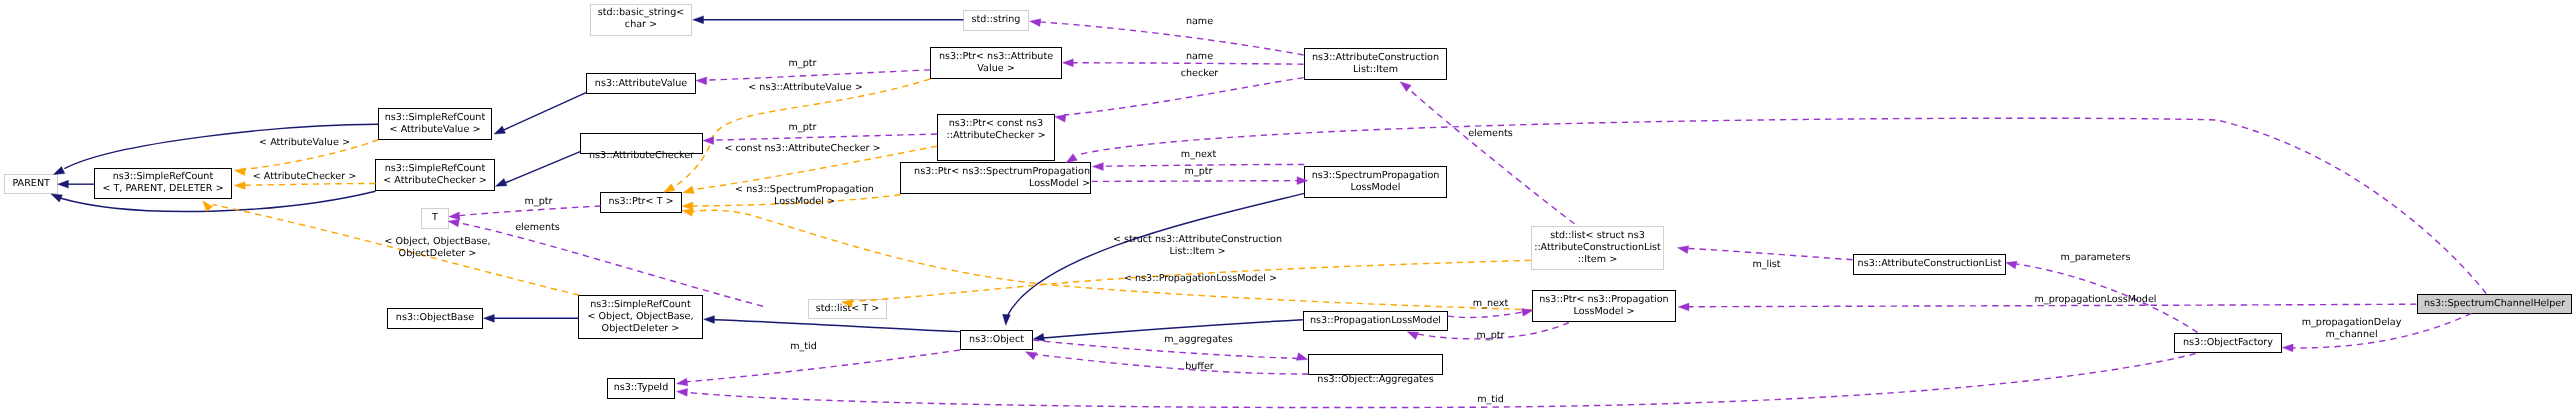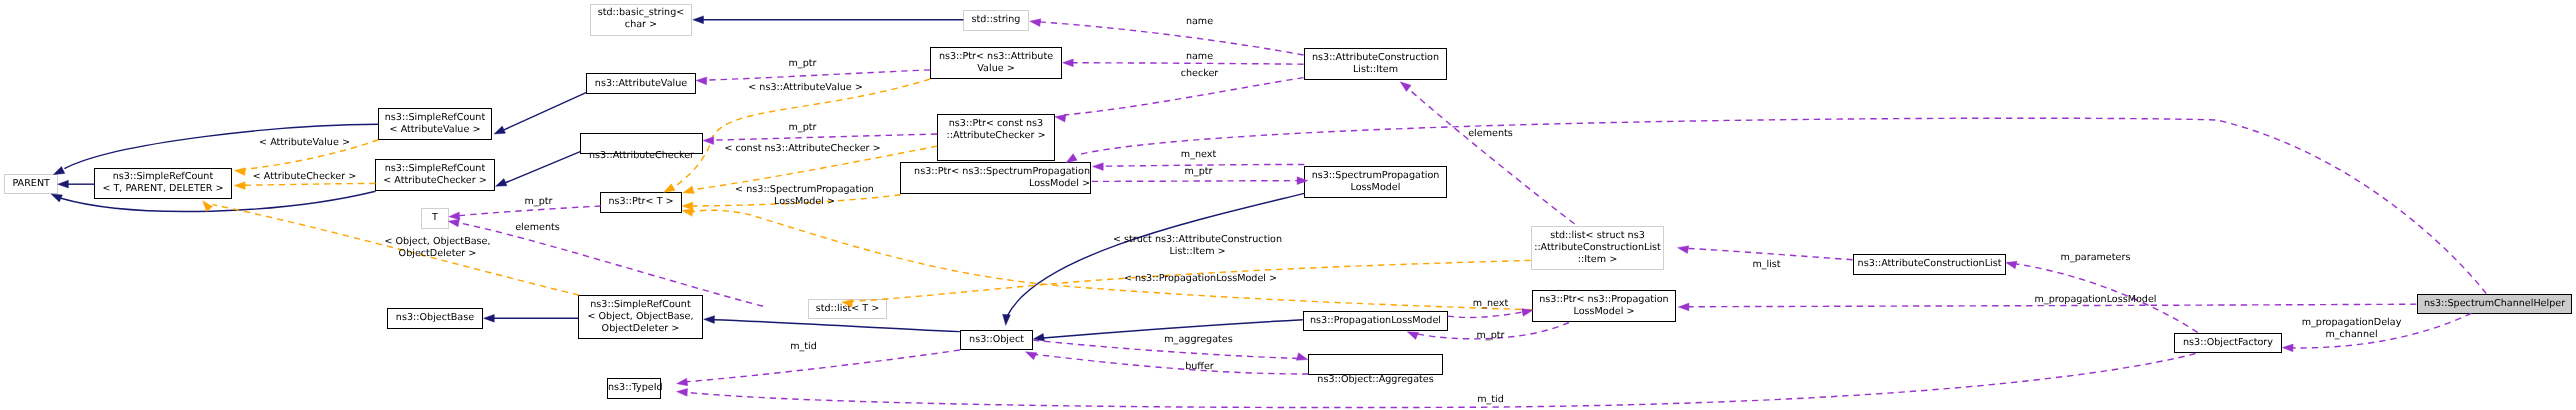--- a/index.html
+++ b/index.html
@@ -166,15 +166,15 @@
 ObjectDeleter &gt;</span></div>
     <div class="node gray" style="left: 763px; top: 299px; width: 79px; height: 20px; margin-left: 45px;"><span style="top: 2.5px;">std::list&lt; T &gt;</span></div>
     <div class="node black" style="left: 387px; top: 308px; width: 96px; height: 20.5px;"><span style="top: 2.8px;">ns3::ObjectBase</span></div>
     <div class="node black" style="left: 1532px; top: 290px; width: 144px; height: 32px;"><span style="top: 3.1px;">ns3::Ptr&lt; ns3::Propagation
 LossModel &gt;</span></div>
     <div class="node black" style="left: 1303px; top: 311px; width: 145px; height: 20px;"><span style="top: 2.5px;">ns3::PropagationLossModel</span></div>
     <div class="node black" style="left: 960px; top: 330px; width: 73px; height: 20px;"><span style="top: 2.5px;">ns3::Object</span></div>
     <div class="node black" style="left: 1308px; top: 354px; width: 135px; height: 20.5px;"><span style="top: 19px;">ns3::Object::Aggregates</span></div>
     <div class="node black" style="left: 2174px; top: 333px; width: 108px; height: 20px;"><span style="top: 2.5px;">ns3::ObjectFactory</span></div>
     <div class="node filled" style="left: 2417px; top: 294px; width: 155px; height: 20px;"><span style="top: 2.5px;">ns3::SpectrumChannelHelper</span></div>
-    <div class="node black" style="left: 607px; top: 378px; width: 54px; height: 20.5px;"><span style="top: 2.8px;">ns3::TypeId</span></div>
+    <div class="node black" style="left: 607px; top: 378px; width: 68px; height: 20.5px;"><span style="top: 2.8px;">ns3::TypeId</span></div>
   </div>
 
 
 </body></html>

